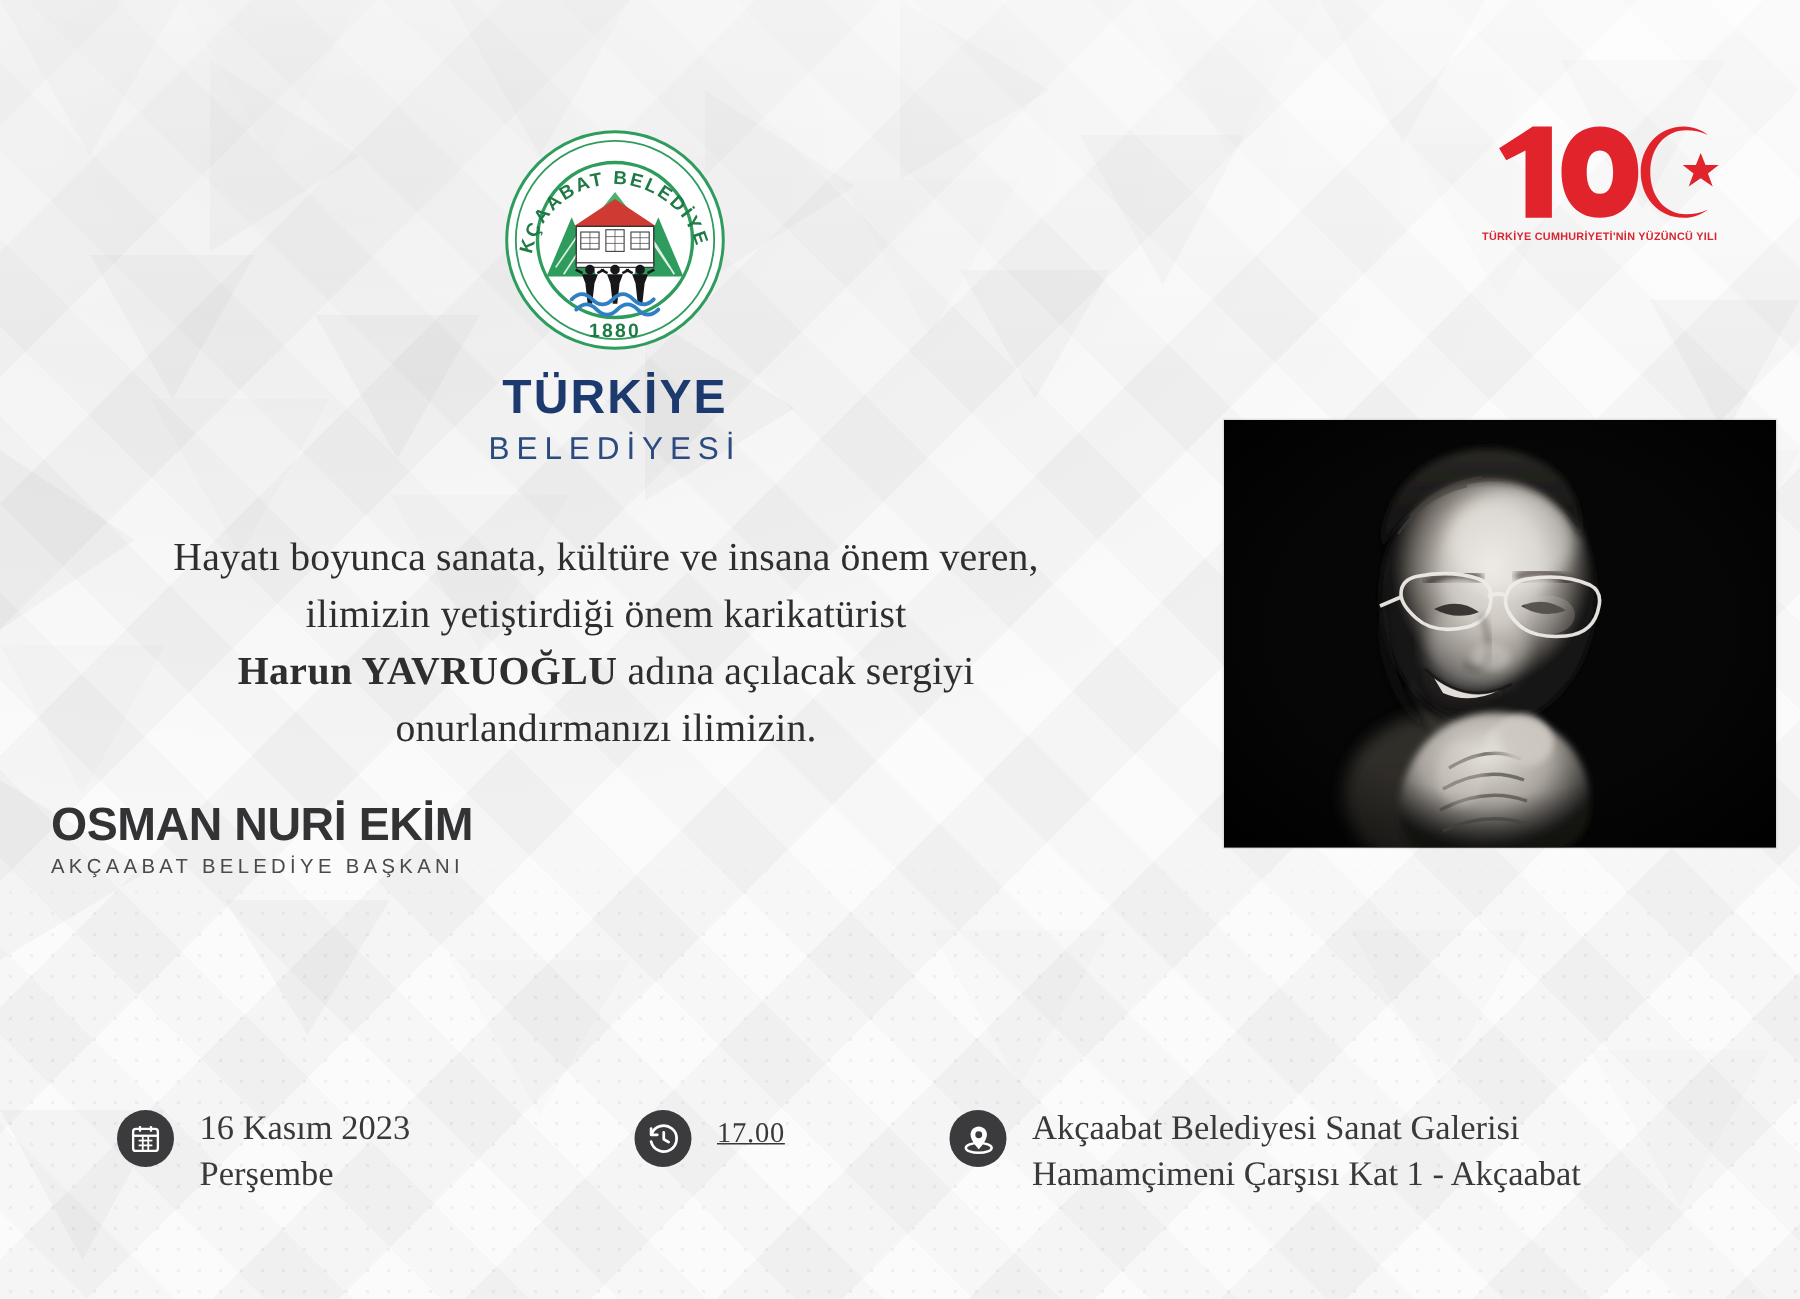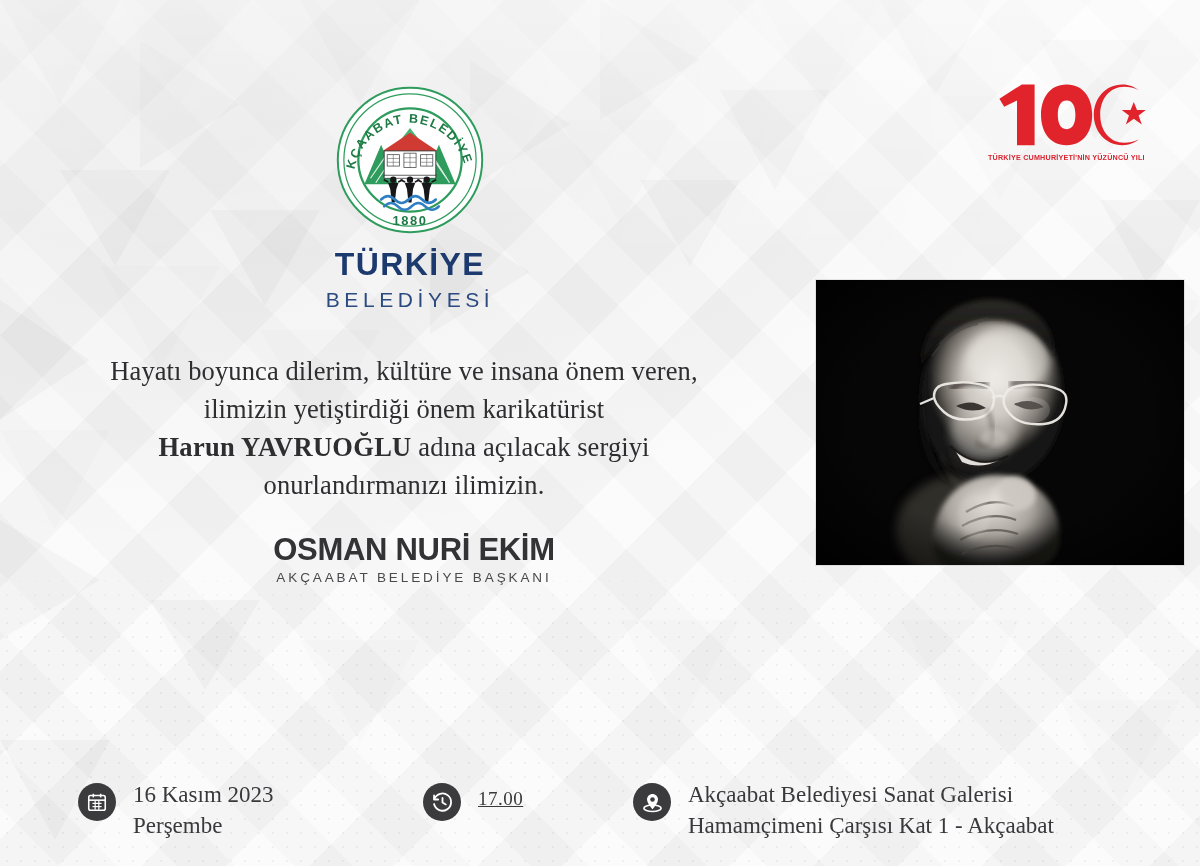--- a/index.html
+++ b/index.html
@@ -93,41 +93,41 @@
     position:absolute;left:34px;top:352px;width:740px;
     text-align:center;
     color:#2e2e30;
     font-size:26.5px;
     line-height:38px;
     letter-spacing:.1px;
   }
   .invite .nm{font-weight:bold;letter-spacing:.3px;}
 
   
-  .sign{position:absolute;left:44px;top:534px;width:740px;text-align:center;}
+  .sign{position:absolute;left:34px;top:534px;width:740px;text-align:left;}
   .sign-name{
     font-family:"Liberation Sans", sans-serif;
     font-weight:bold;
     font-size:31px;
     letter-spacing:-0.3px;
     color:#333336;
     line-height:1;
   }
   .sign-title{
     margin-top:6px;
     font-family:Liberation Sans, sans-serif;
     font-size:13.5px;
     letter-spacing:2.9px;
     color:#4a4a4d;
     line-height:1;
   }
 
   
   .info{position:absolute;left:0;top:726px;width:1200px;height:110px;}
-  .info-item{position:absolute;display:flex;align-items:flex-start;margin-top:43px;}
+  .info-item{position:absolute;display:flex;align-items:flex-start;}
   .info-date{left:78px;top:10px;}
   .info-time{left:423px;top:10px;}
   .info-place{left:633px;top:10px;}
   .ic{
     flex:0 0 auto;width:38px;height:38px;border-radius:50%;
     background:#3b3b3d;display:flex;align-items:center;justify-content:center;
     margin-top:4px;
   }
   .ic svg{display:block;}
   .info-txt{
@@ -371,21 +371,21 @@
       <defs>
         <radialGradient id="vg" cx="50%" cy="48%" r="72%">
           <stop offset="55%" stop-color="#000" stop-opacity="0"></stop>
           <stop offset="100%" stop-color="#000" stop-opacity=".92"></stop>
         </radialGradient>
       </defs>
     </svg>
   </div>
 
   <div class="invite">
-    <div>Hayatı boyunca dilerim, kültüre ve insana önem veren,</div>
+    <div>Hayatı boyunca sanata, kültüre ve insana önem veren,</div>
     <div>ilimizin yetiştirdiği önem karikatürist</div>
     <div><span class="nm">Harun YAVRUOĞLU</span><span> adına açılacak sergiyi</span></div>
     <div>onurlandırmanızı ilimizin.</div>
   </div>
 
   <div class="sign">
     <div class="sign-name">OSMAN NURİ EKİM</div>
     <div class="sign-title">AKÇAABAT BELEDİYE BAŞKANI</div>
   </div>
 

